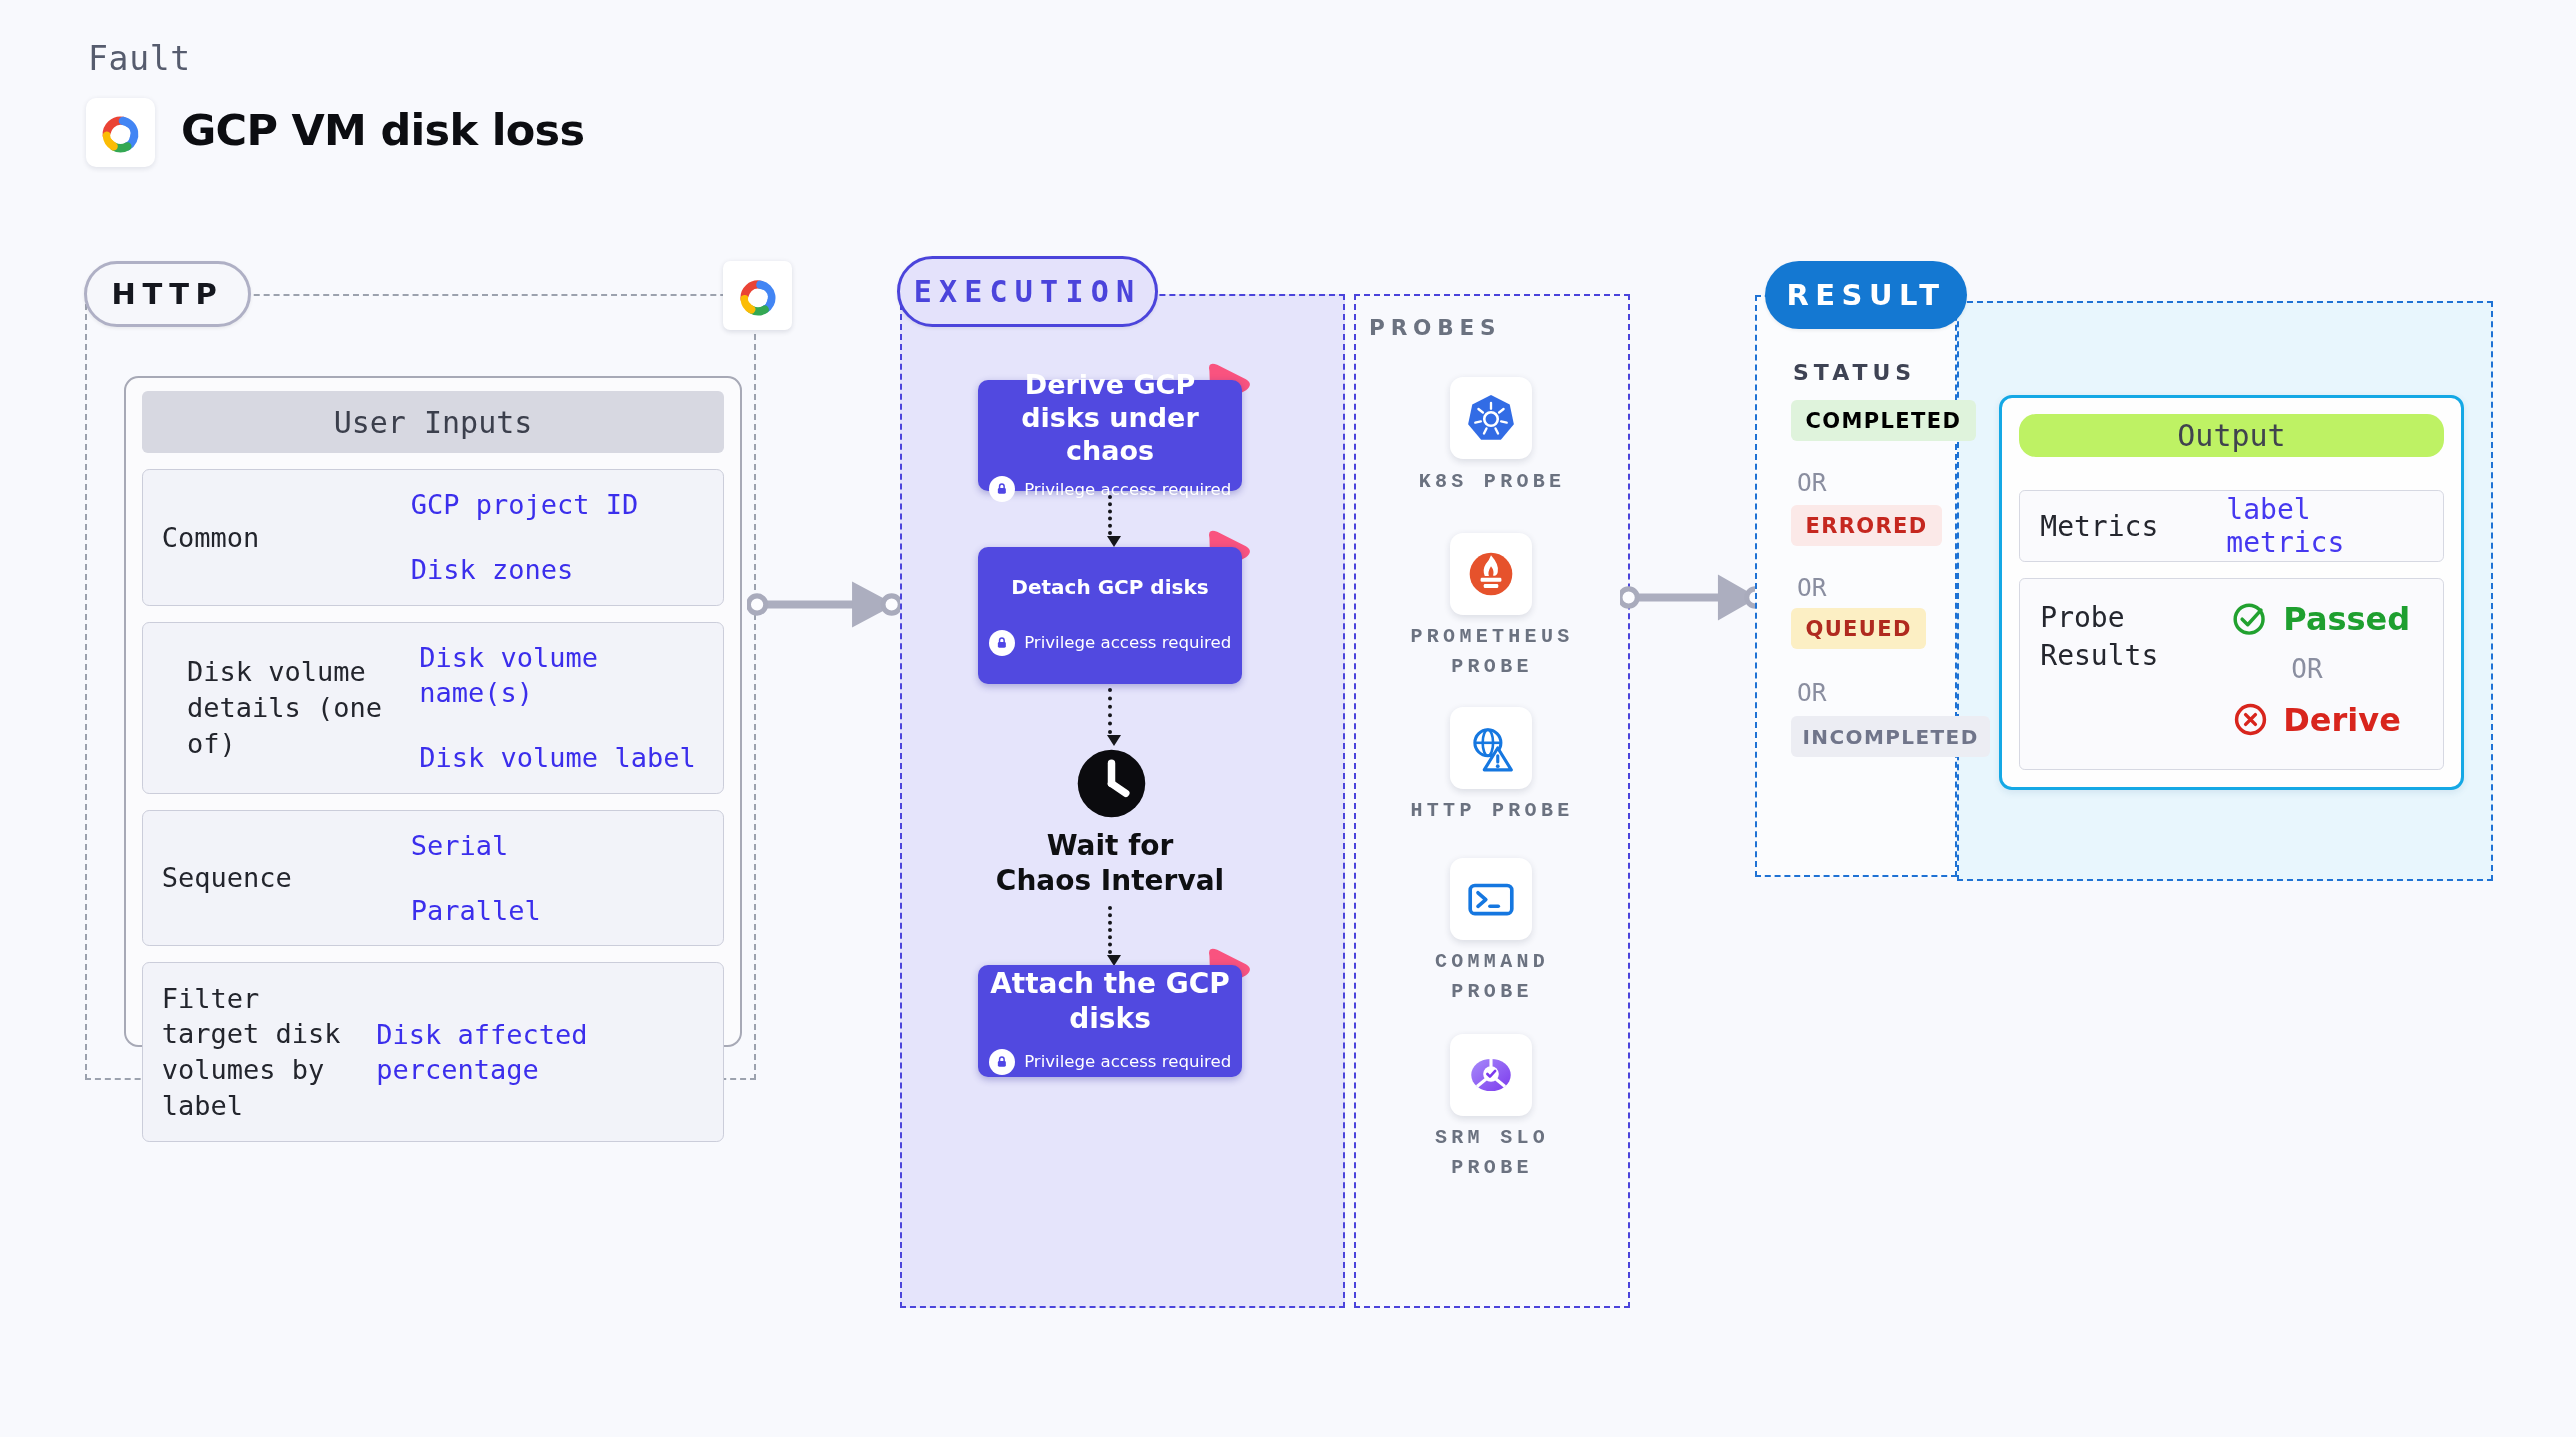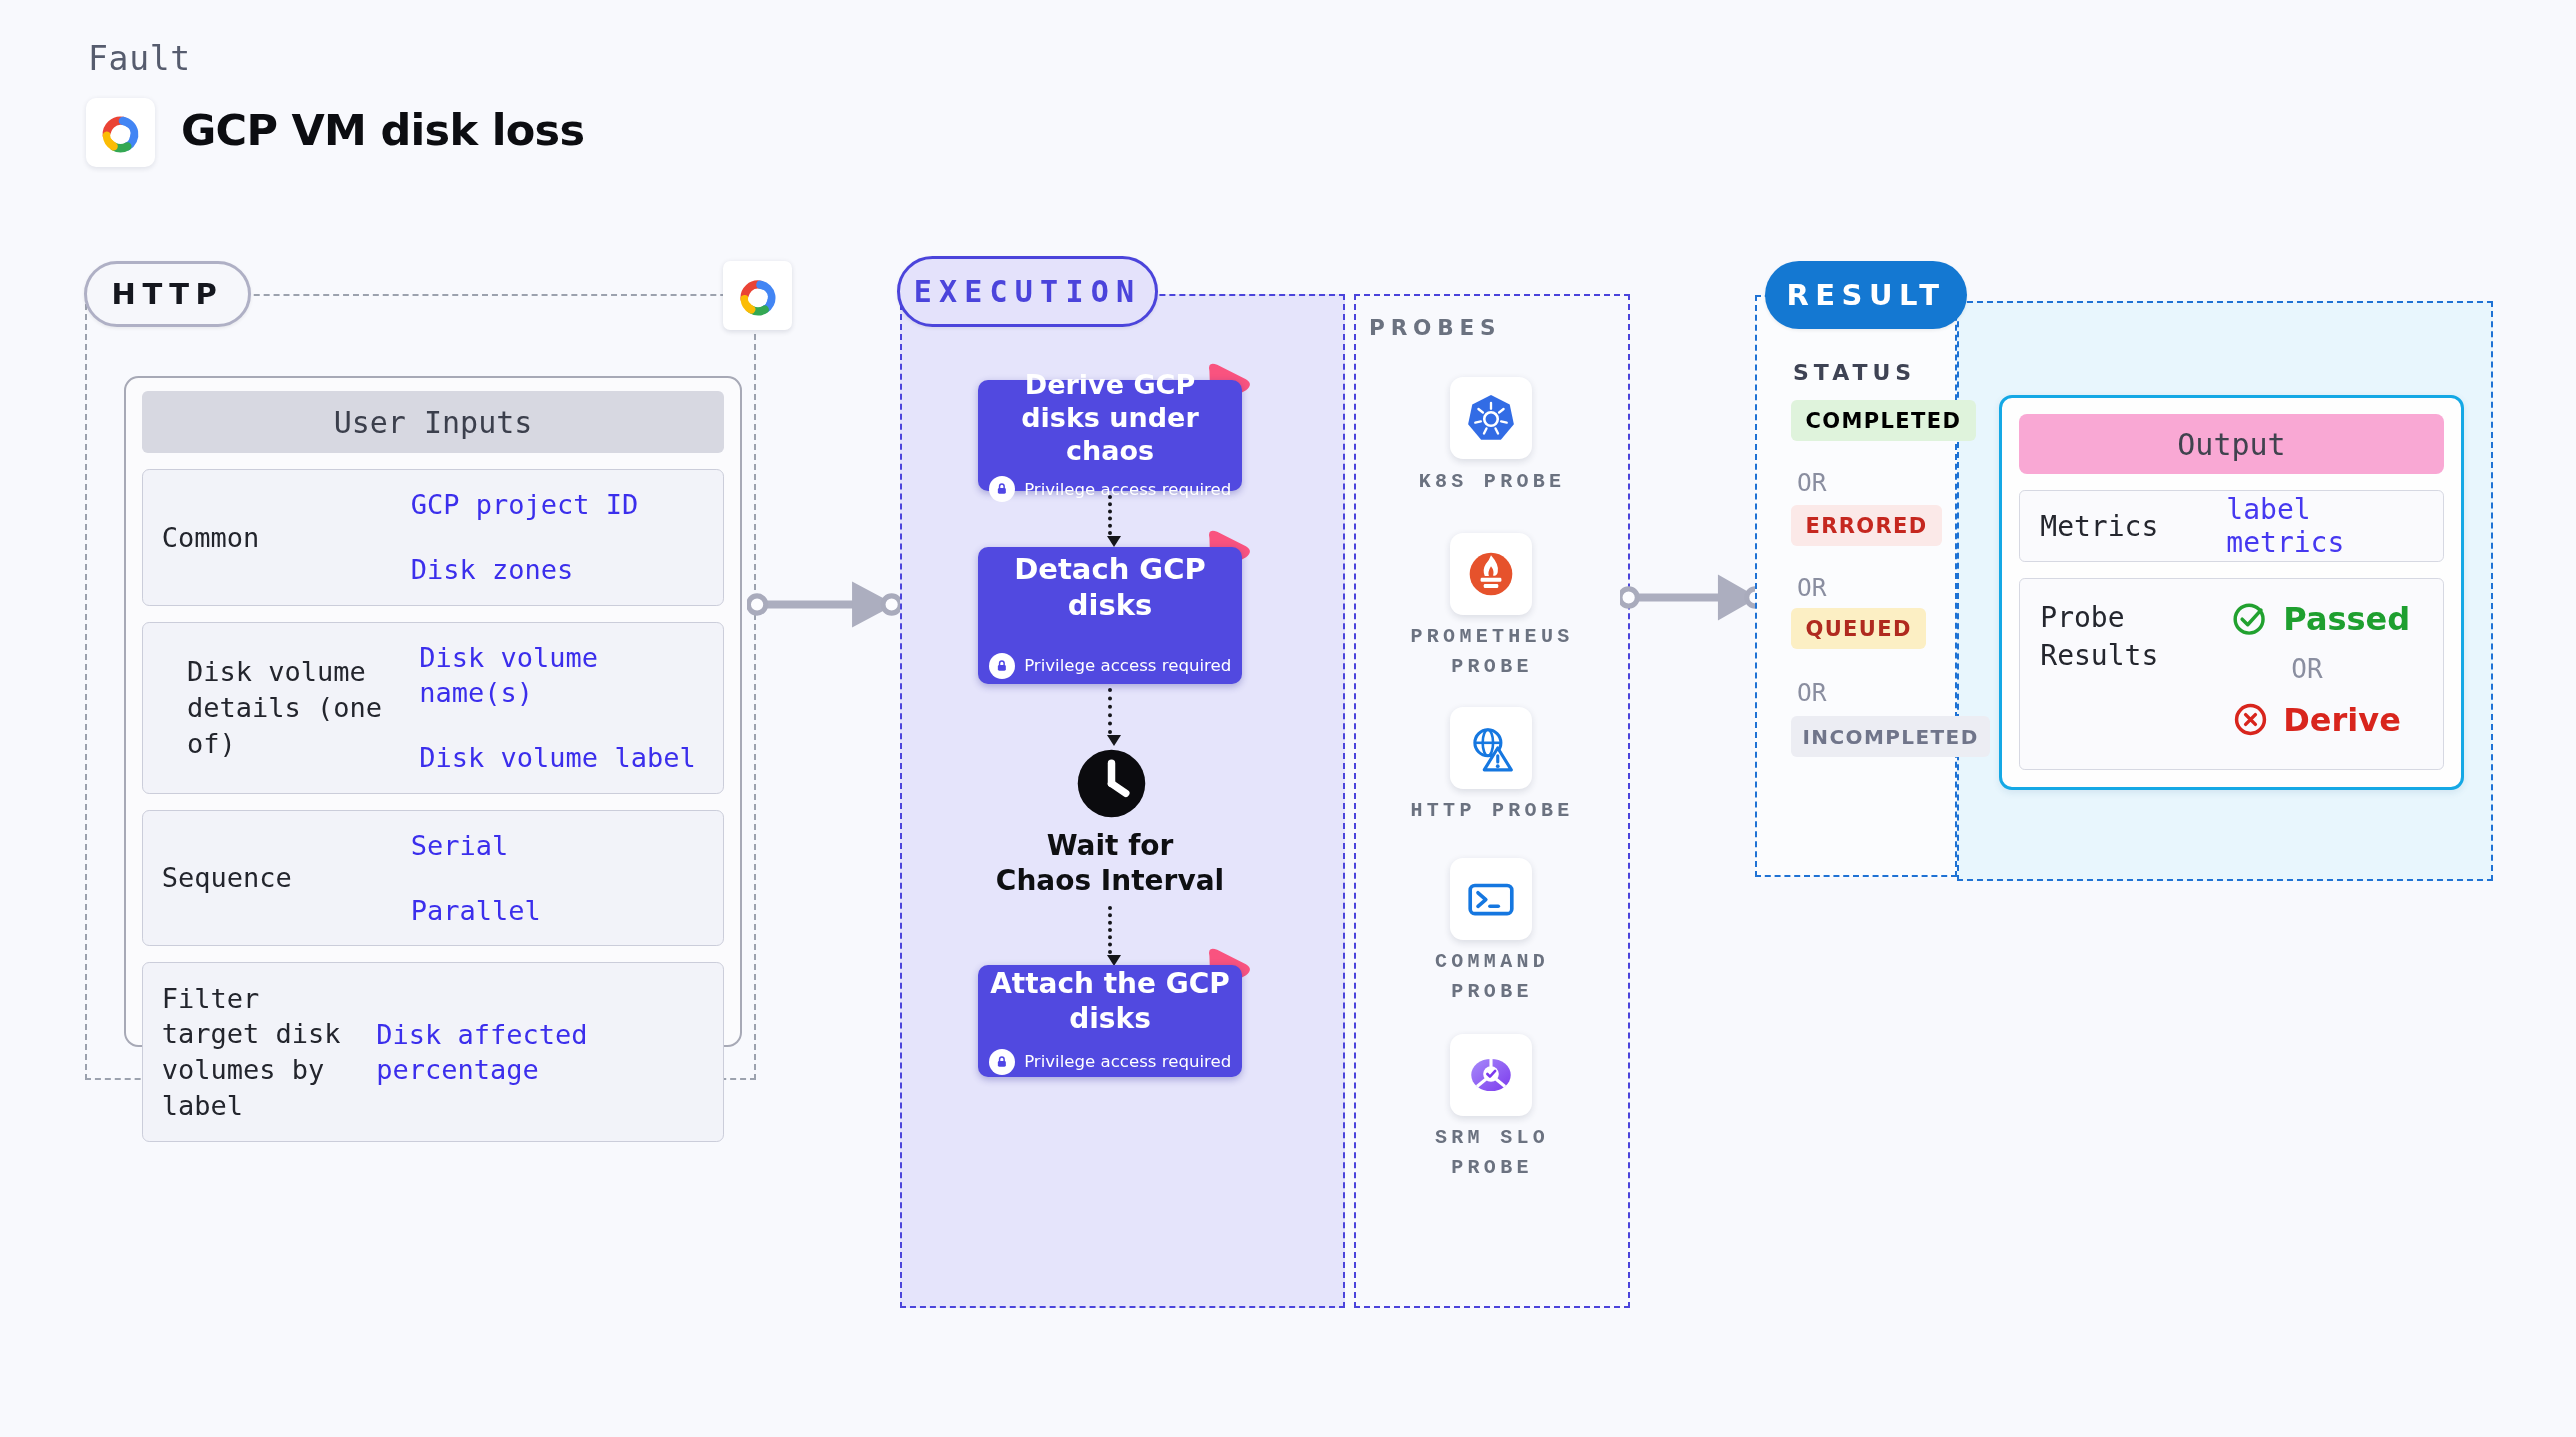--- a/index.html
+++ b/index.html
@@ -47,21 +47,21 @@
   .ui-vals  { margin-left:33px; display:flex; flex-direction:column; justify-content:center; gap:30px;
               font-family:"DejaVu Sans Mono","Liberation Mono",monospace; font-size:27px; color:#3B2EEC; line-height:1.3; }
   .r1 { min-height:94px; } .r2 { min-height:101px;padding-left:44px; } .r3 { min-height:84px; } .r4 { min-height:89px; }
 
   
   .node { left:978px; width:264px; }
   .node-body { position:absolute; inset:0; background:#5149E0; border-radius:10px; z-index:1;
                box-shadow:0 2.9px 7.2px rgba(40,35,150,.30); display:flex; flex-direction:column;
                align-items:center; justify-content:center; color:#FFFFFF; }
   .node-title { font-weight:bold; text-align:center; line-height:1.22; width:249px; }
-  .n1 .node-title { font-size:27px; } .n2 .node-title { font-size:29px; } .n3 .node-title { font-size:28px; }
+  .n1 .node-title { font-size:27px; } .n2 .node-title { font-size:20px; } .n3 .node-title { font-size:28px; }
   .n1 .lock-row { margin-top:8.6px; } .n2 .lock-row { margin-top:30px; } .n3 .lock-row { margin-top:13px; }
   .lock-row { display:flex; align-items:center; gap:9.4px; }
   .lock-circle { width:26px; height:26px; border-radius:50%; background:#FFFFFF; display:flex;
                  align-items:center; justify-content:center; }
   .lock-label { font-size:16.6px; font-weight:500; color:#FFFFFF; }
   .ribbon { position:absolute; right:-13px; top:-20px; z-index:0; transform:rotate(6deg); }
 
   .vconn { position:absolute; width:0; border-left:4.3px dotted #15161A; }
   .vhead { position:absolute; left:-5px; bottom:-11.5px; width:0; height:0;
            border-left:7.2px solid transparent; border-right:7.2px solid transparent; border-top:11.5px solid #15161A; }
@@ -82,21 +82,21 @@
           font-size:21px; font-weight:bold; letter-spacing:1.4px; white-space:nowrap; }
   .chip-completed   { background:#DFF3DC; color:#000000; }
   .chip-errored     { background:#FBE9E8; color:#C5271F; }
   .chip-queued      { background:#FCEFC4; color:#B02A1F; }
   .chip-incompleted { background:#ECEDF3; color:#70758A; font-size:20px; padding:8.6px 11.5px; }
   .or-word { position:absolute; left:1797px; font-family:"DejaVu Sans Mono","Liberation Mono",monospace;
              font-size:24.5px; font-weight:500; color:#8A8EA0; }
 
   .output-card { left:1999px; top:395px; width:465px; height:395px; background:#FEFEFE;
                  border:3.6px solid #14A8E5; border-radius:13px; box-shadow:0 2.2px 7.2px rgba(20,90,140,.10); }
-  .out-head { position:absolute; left:17.3px; right:17.3px; top:16px; height:60px; background:#f9a8d4; border-radius:8px;
+  .out-head { position:absolute; left:17.3px; right:17.3px; top:16px; height:43px; background:#bef264; border-radius:17px;
               display:flex; align-items:center; justify-content:center;
               font-family:"DejaVu Sans Mono","Liberation Mono",monospace; font-size:30px; color:#40434E; }
   .out-row { position:absolute; left:17.3px; right:17.3px; background:#FAFAFD; border:1.4px solid #D6D8E2; border-radius:5.8px; }
   .metrics-row { top:92px; height:72px; display:flex; align-items:center; padding:0 20px; }
   .metrics-label { font-family:"DejaVu Sans Mono","Liberation Mono",monospace; font-size:28px; color:#24262E; }
   .metrics-value { font-family:"DejaVu Sans Mono","Liberation Mono",monospace; font-size:28px; color:#4638F0; margin-left:68px; }
   .probe-res-row { top:180px; bottom:17.3px; display:flex; padding:20px; }
   .probe-res-label { width:148px; font-family:"DejaVu Sans Mono","Liberation Mono",monospace;
                      font-size:28px; color:#24262E; line-height:1.35; }
   .res-col { margin-left:43px; }

